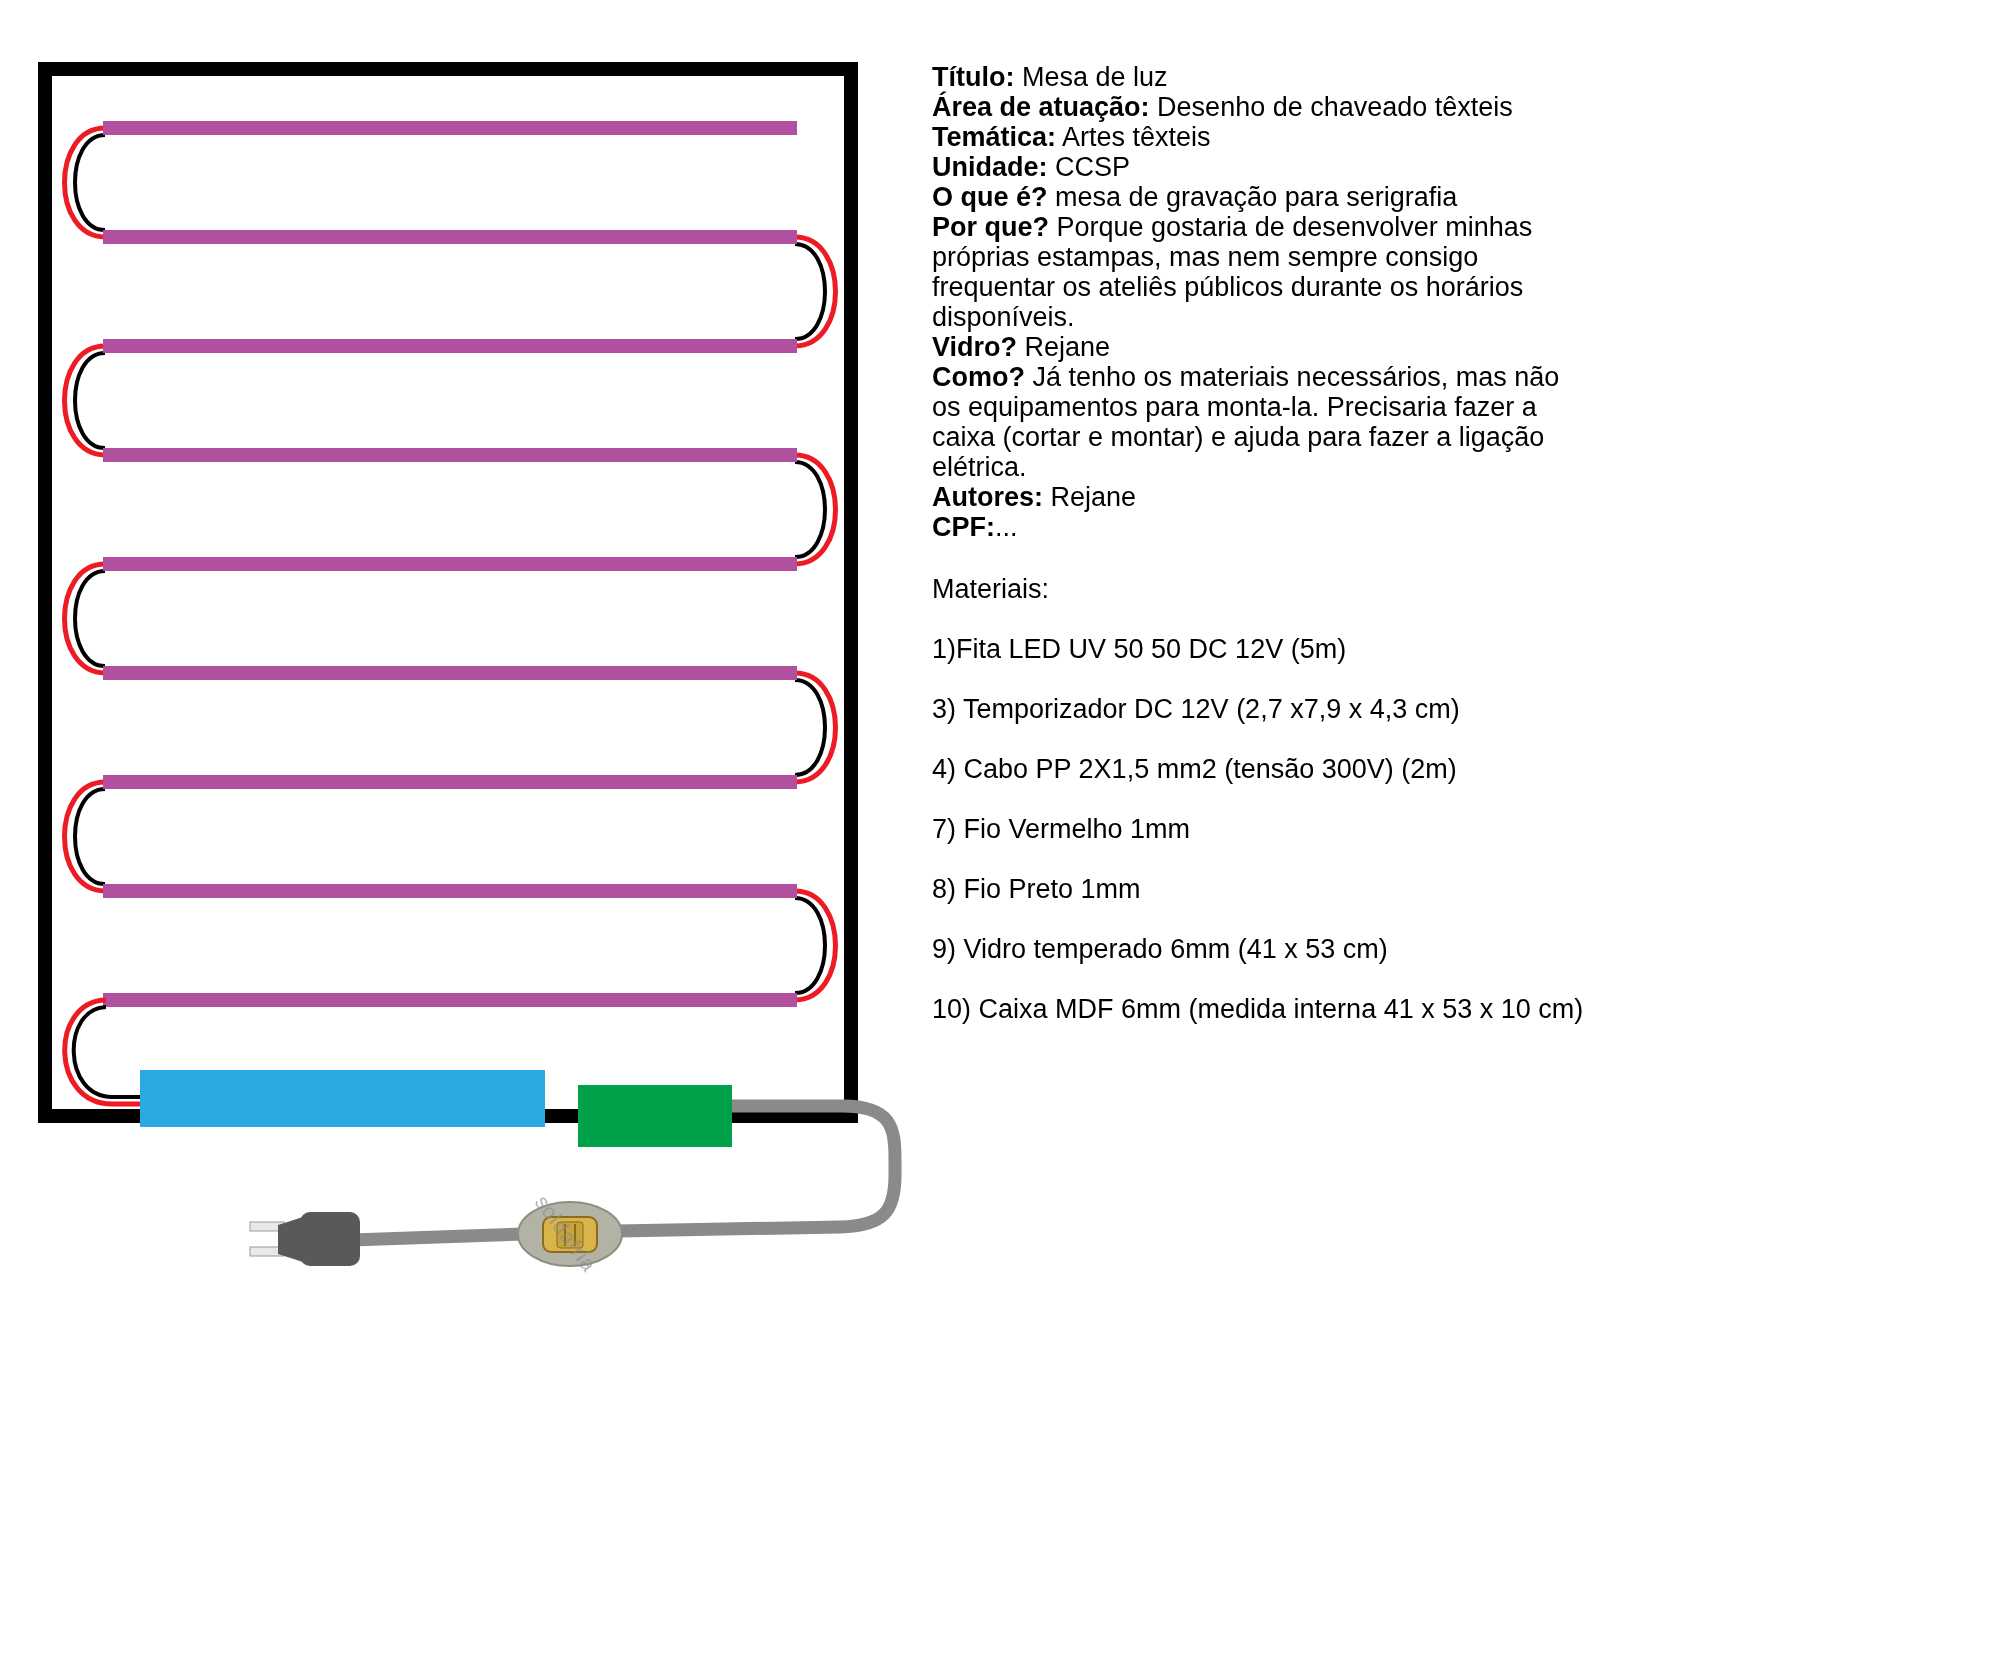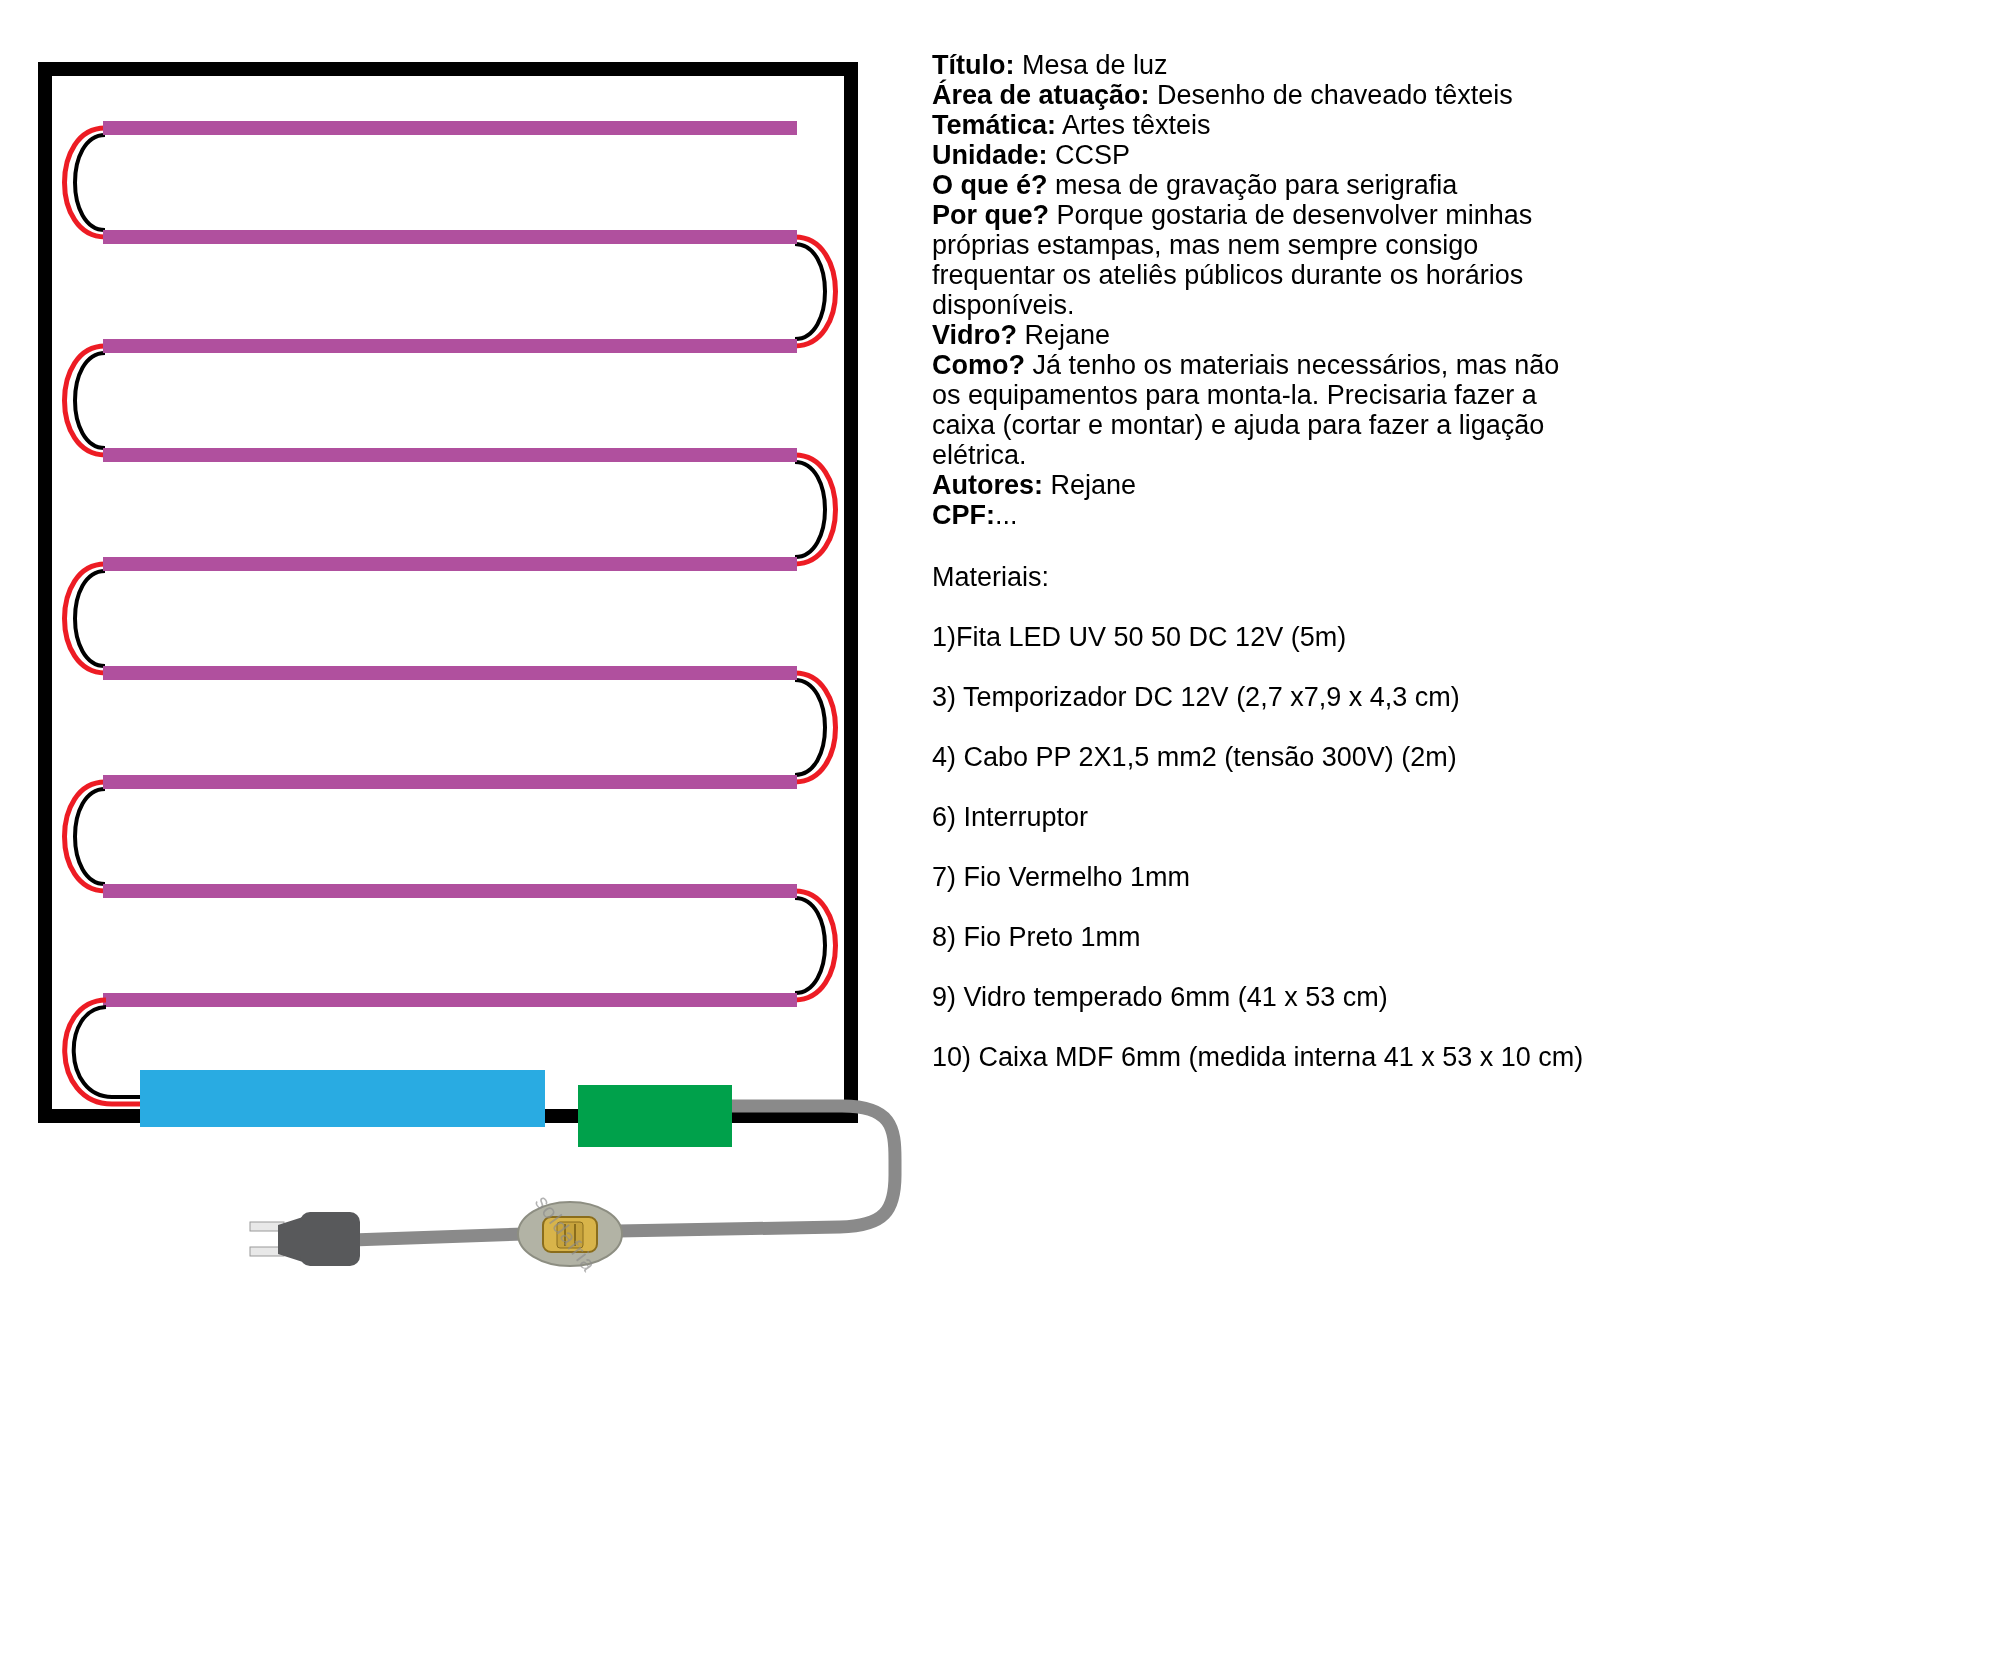--- a/index.html
+++ b/index.html
@@ -8,21 +8,21 @@
     width:2000px; height:1678px;
     font-family:"Liberation Sans", sans-serif;
     color:#000000;
   }
   .canvas { position:relative; width:2000px; height:1678px; overflow:hidden; background:#ffffff; }
   .diagram-svg { position:absolute; left:0; top:0; }
   .info-col {
     position:absolute; left:932px; top:50px; width:710px;
     font-size:27px; line-height:30px;
   }
-  .fields { width:640px; }
+  .fields { width:640px;margin-top:12px; }
   .field b { font-weight:bold; }
   .materials-heading { margin-top:32px; }
   .material { margin-top:30px; white-space:pre-line; width:705px; }
 </style>
 </head>
 <body>
 
 <div class="canvas">
 
   <svg class="diagram-svg" width="920" height="1320" viewBox="0 0 920 1320">
@@ -97,21 +97,20 @@
       <div class="field"><b>Como?</b><span> Já tenho os materiais necessários, mas não os equipamentos para monta-la. Precisaria fazer a caixa (cortar e montar) e ajuda para fazer a ligação elétrica.</span></div>
       <div class="field"><b>Autores:</b><span> Rejane</span></div>
       <div class="field"><b>CPF:</b><span>...</span></div>
     </div>
 
     <div>
       <div class="materials-heading">Materiais:</div>
       <div class="material">1)Fita LED UV 50 50 DC 12V (5m)</div>
       <div class="material">3) Temporizador DC 12V (2,7 x7,9 x 4,3 cm)</div>
       <div class="material">4) Cabo PP 2X1,5 mm2 (tensão 300V) (2m)</div>
-      <div class="material">6) Interruptor</div>
       <div class="material">7) Fio Vermelho 1mm</div>
       <div class="material">8) Fio Preto 1mm</div>
       <div class="material">9) Vidro temperado 6mm  (41 x 53 cm)</div>
       <div class="material">10) Caixa MDF 6mm (medida interna 41 x 53 x 10 cm)</div>
     </div>
   </div>
 
 </div>
 
 </body></html>

